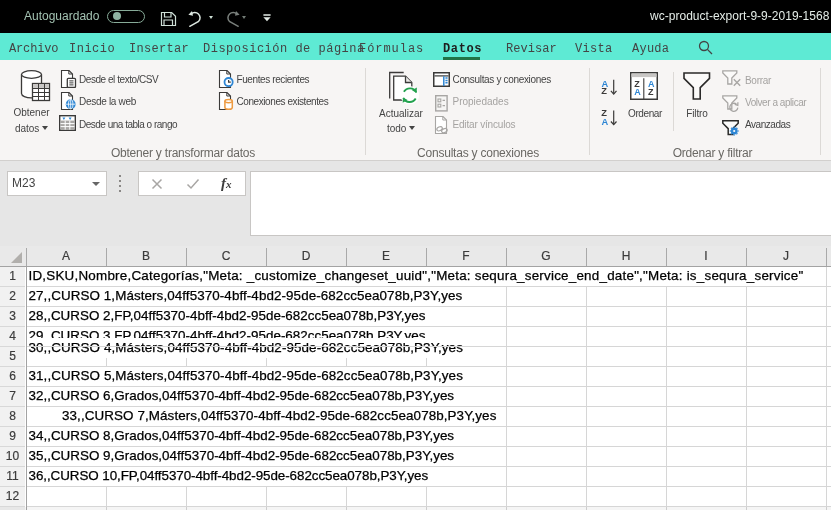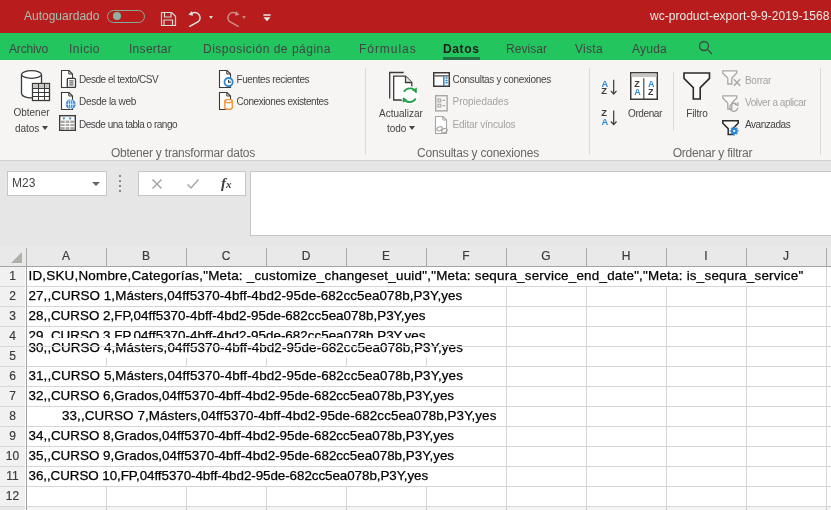--- a/index.html
+++ b/index.html
@@ -1,22 +1,22 @@
 <!DOCTYPE html>
 <html><head>
 <meta charset="utf-8">
 <style>
   * { margin:0; padding:0; box-sizing:border-box; }
   html,body { width:831px; height:510px; overflow:hidden; background:#fff; }
   #app { position:relative; width:831px; height:510px; background:#fff;
          font-family:"Liberation Sans", sans-serif; overflow:hidden; }
   .abs { position:absolute; }
-  #titlebar { position:absolute; left:0; top:0; width:831px; height:33px; background:#b91c1c; }
+  #titlebar { position:absolute; left:0; top:0; width:831px; height:33px; background:#000000; }
   .t { position:absolute; white-space:nowrap; }
-  #tabrow { position:absolute; left:0; top:33px; width:831px; height:27px; background:#22c55e; }
+  #tabrow { position:absolute; left:0; top:33px; width:831px; height:27px; background:#5eead4;font-family:Liberation Mono, monospace; }
   .tab { position:absolute; top:3px; height:27px; line-height:27px; font-size:12px; color:#444; white-space:nowrap; }
   #ribbon { position:absolute; left:0; top:60px; width:831px; height:101px; background:#f7f5f4; border-bottom:1px solid #d2d0ce; }
   .rlbl { position:absolute; font-size:10px; color:#444; white-space:nowrap; height:15px; line-height:15px; letter-spacing:-0.4px; }
   .glbl { position:absolute; font-size:12px; color:#6a6864; white-space:nowrap; text-align:center; letter-spacing:-0.22px; }
   .gsep { position:absolute; width:1px; background:#dcd9d6; }
   .dis  { color:#a5a3a1 !important; }
   .caret { display:inline-block; width:0; height:0; border-left:3.5px solid transparent;
            border-right:3.5px solid transparent; border-top:4px solid #444; vertical-align:2px; }
   #fbar { position:absolute; left:0; top:161px; width:831px; height:85px; background:#e6e6e6; }
   .wbox { position:absolute; background:#fff; border:1px solid #c8c6c4; }

